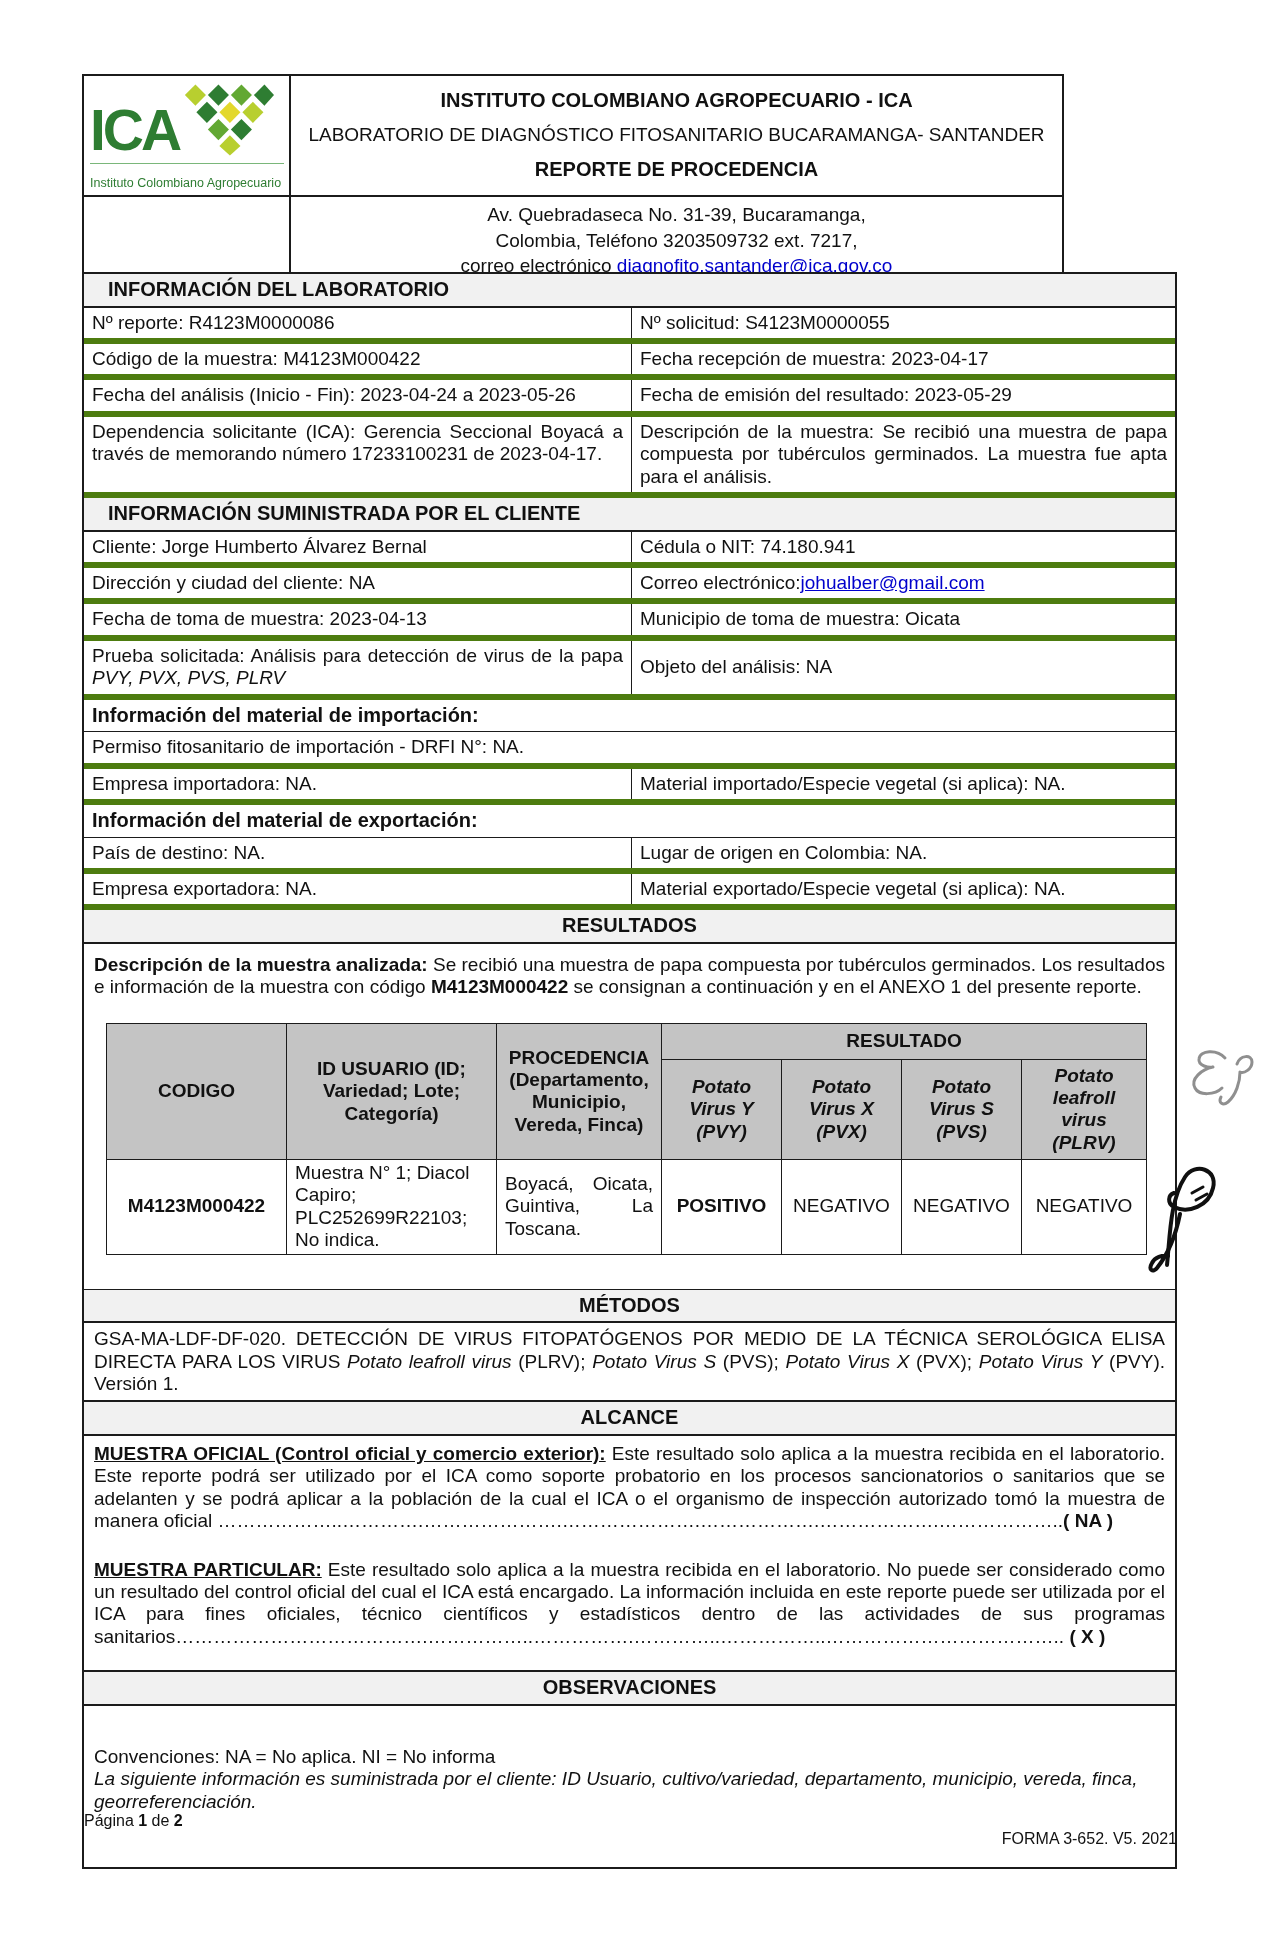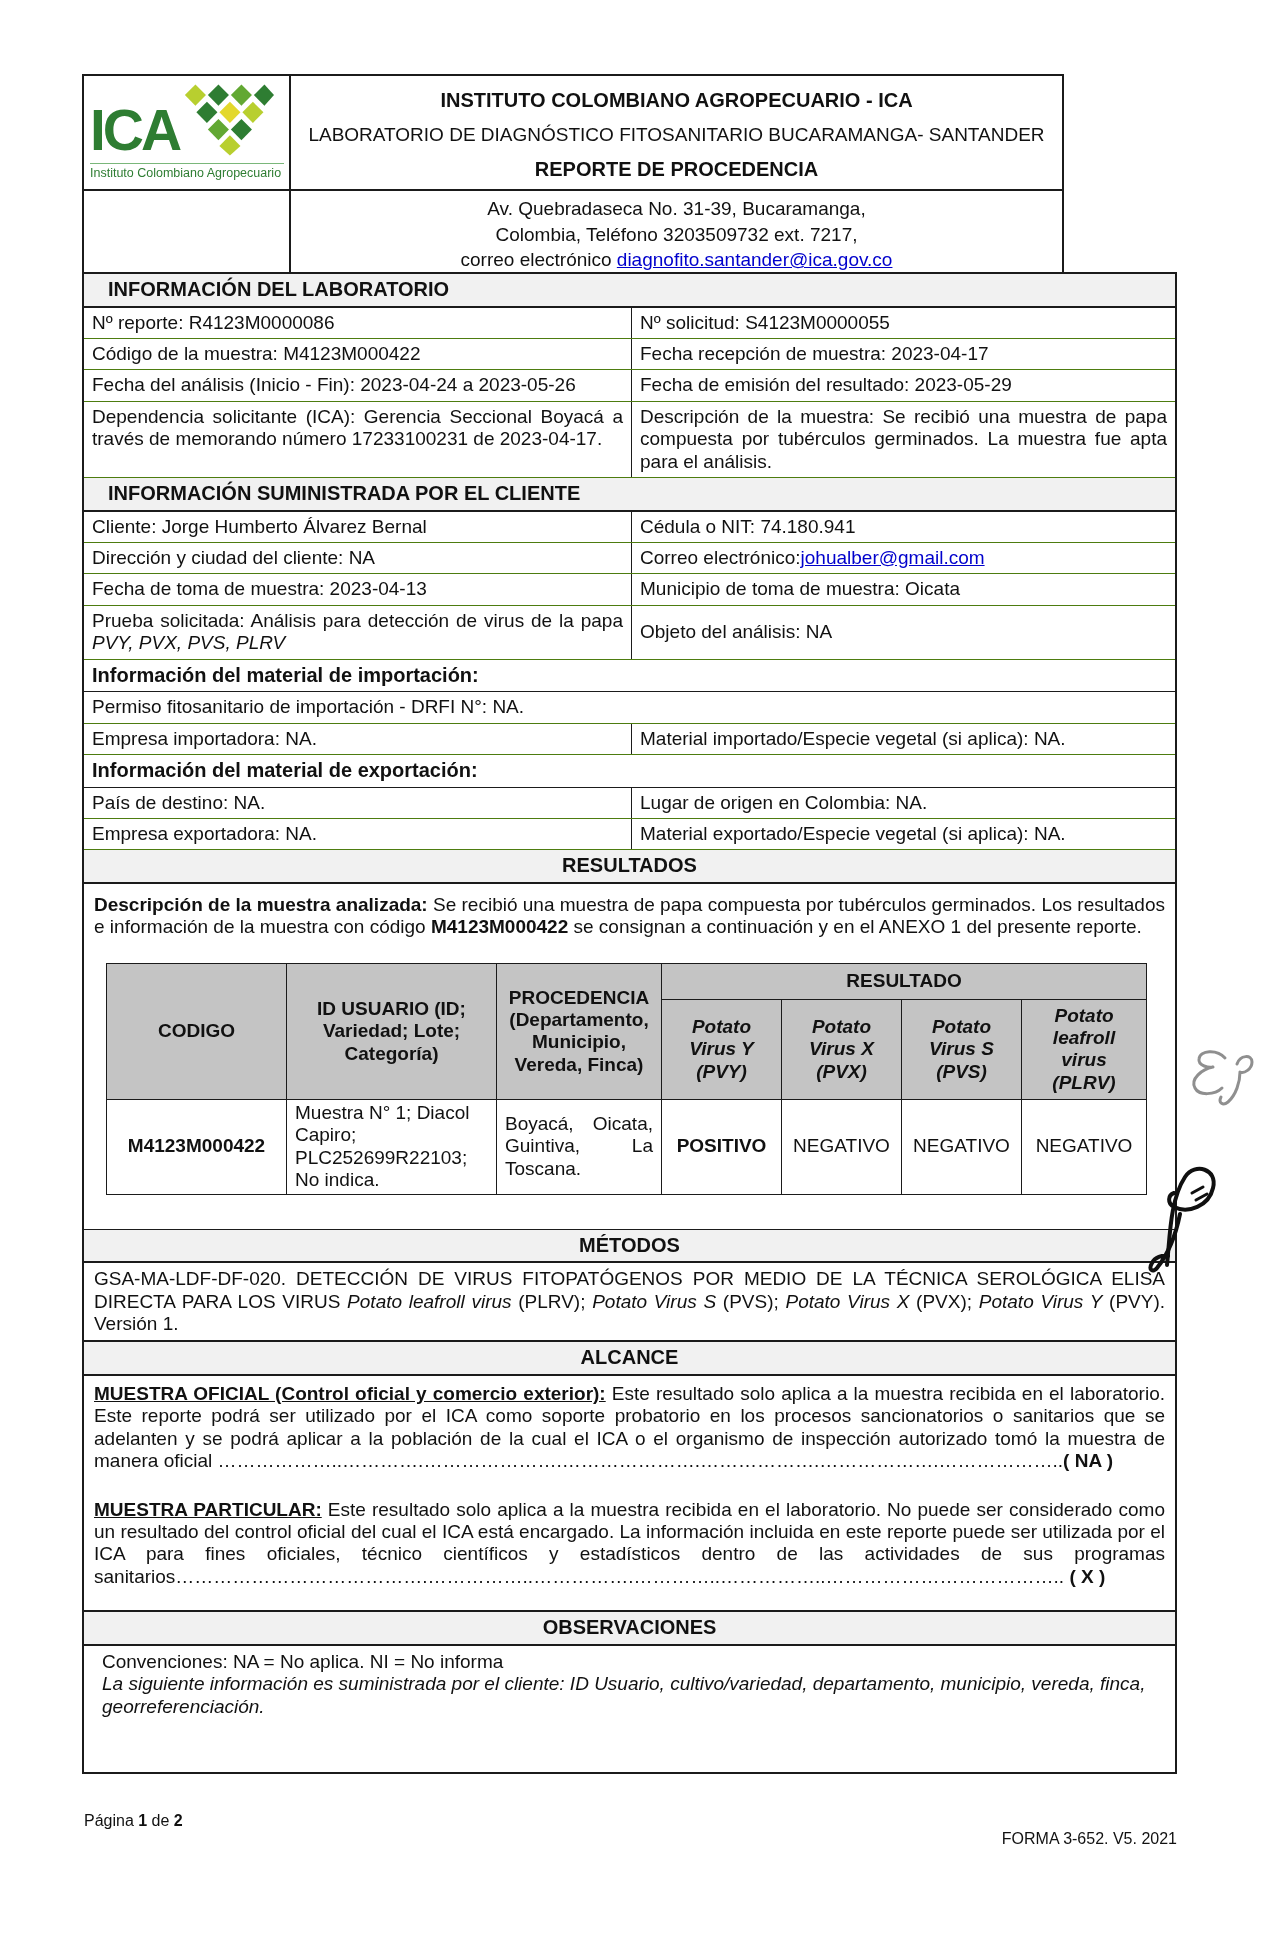--- a/index.html
+++ b/index.html
@@ -6,35 +6,35 @@
   html,body { background:#ffffff; }
   body { width:1275px; height:1950px; font-family:"Liberation Sans","DejaVu Sans",sans-serif; color:#111; position:relative; }
   .page { position:absolute; top:0; left:0; width:1275px; height:1950px; background:#fff; overflow:hidden; }
 
   
   .header-box { position:absolute; left:82px; top:74px; width:982px; border:2px solid #1b1b1b; }
   .hdr-top { display:flex; align-items:stretch; }
   .logo-cell { width:207px; border-right:2px solid #1b1b1b; border-bottom:2px solid #1b1b1b; padding:8px 5px 5px 6px; }
   .logo-row { display:flex; align-items:flex-end; gap:3px; }
   .logo-ica { font-size:57px; font-weight:bold; color:#2e7d32; letter-spacing:-3px; line-height:0.9; }
-  .logo-caption { color:#2e7d32; font-size:12.5px; margin-top:7px; white-space:nowrap; border-top:1px solid #7ab77a; padding-top:2px; }
+  .logo-caption { color:#2e7d32; font-size:12.5px; margin-top:7px; white-space:nowrap; border-top:1px solid #7ab77a; padding-top:12px; }
   .title-cell { flex:1; border-bottom:2px solid #1b1b1b; text-align:center; padding:13px 10px 8px; }
   .title-line1 { font-weight:bold; font-size:20px; margin-bottom:12px; }
   .title-line2 { font-size:19px; margin-bottom:12px; }
   .title-line3 { font-weight:bold; font-size:20px; }
   .hdr-bottom { display:flex; }
   .addr-spacer { width:207px; border-right:2px solid #1b1b1b; }
   .addr-cell { flex:1; text-align:center; font-size:19px; line-height:1.35; padding:5px 4px 9px; }
   a.doc-link { color:#0000cc; text-decoration:underline; }
 
   
   .main-box { position:absolute; left:82px; top:272px; width:1095px; border:2px solid #1b1b1b; font-size:19px; line-height:1.18; }
   .sec-h { background:#f1f1f1; font-weight:bold; font-size:20px; padding:4px 24px; border-bottom:2px solid #1b1b1b; }
   .sec-h.center { text-align:center; }
-  .r2 { display:flex; border-bottom:1px solid #4d7c0f; }
+  .r2 { display:flex; border-bottom:6px solid #4d7c0f; }
   .cell { padding:4px 8px; }
   .cl { width:548px; border-right:1px solid #1b1b1b; }
   .cr { flex:1; }
   .vc { display:flex; align-items:center; }
   .just { text-align:justify; }
   .subh { font-weight:bold; font-size:20px; padding:4px 8px; border-bottom:1px solid #1b1b1b; }
 
   
   .res-body { border-bottom:1px solid #1b1b1b; padding:6px 0 34px; }
   .res-desc { padding:4px 10px; text-align:justify; }
@@ -50,21 +50,21 @@
   .td-proc { padding:2px 8px; text-align:justify; }
   .td-res { text-align:center; }
   .td-pos { font-weight:bold; }
 
   
   .met-body { padding:5px 10px; border-bottom:2px solid #1b1b1b; text-align:justify; }
   .alc-body { padding:7px 10px 22px; border-bottom:2px solid #1b1b1b; }
   .alc-body p { text-align:justify; overflow-wrap:break-word; }
   .alc-gap { height:26px; }
   .ul { text-decoration:underline; }
-  .obs-body { padding:5px 18px 54px; }
+  .obs-body { padding:5px 10px 54px;margin-top:35px; }
   .obs-nota { font-style:italic; }
 
   
   .footer-left { position:absolute; left:84px; top:1812px; font-size:16px; }
   .footer-right { position:absolute; right:98px; top:1830px; font-size:16px; }
 
   
   .anno-ej { position:absolute; left:1183px; top:1046px; }
   .anno-sig { position:absolute; left:1140px; top:1162px; }
   .hand { fill:none; stroke-linecap:round; stroke-linejoin:round; }

